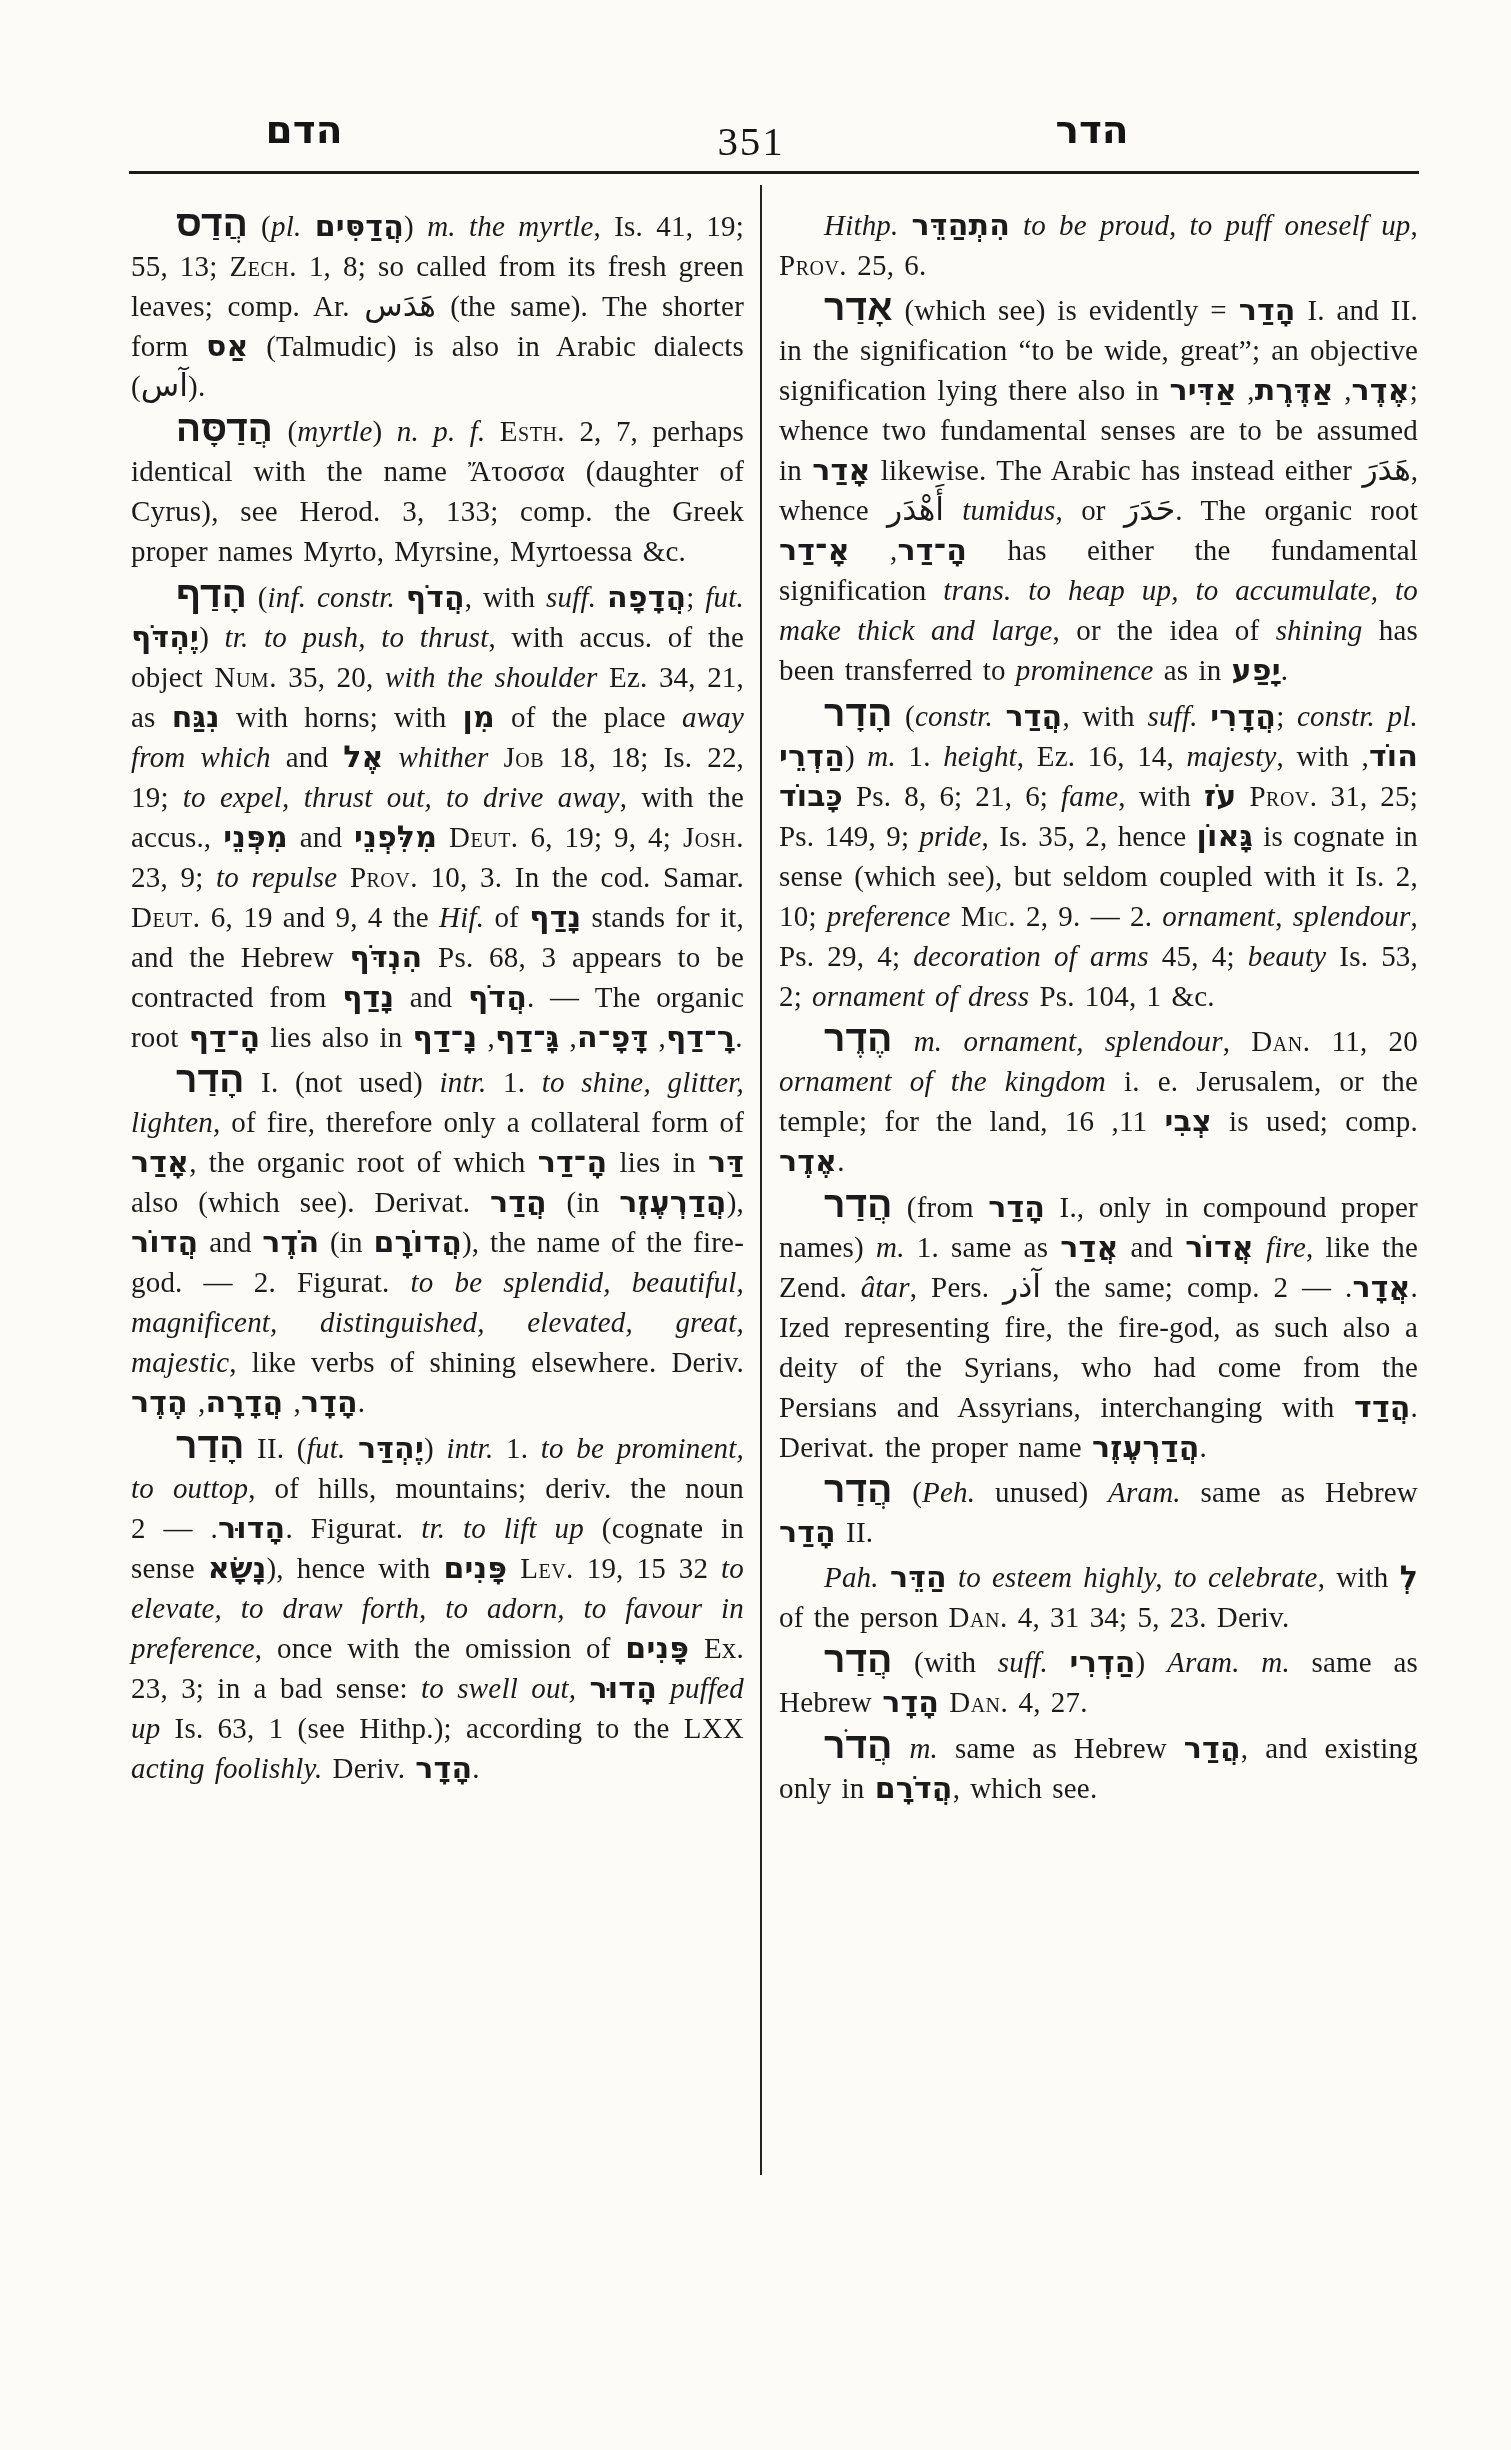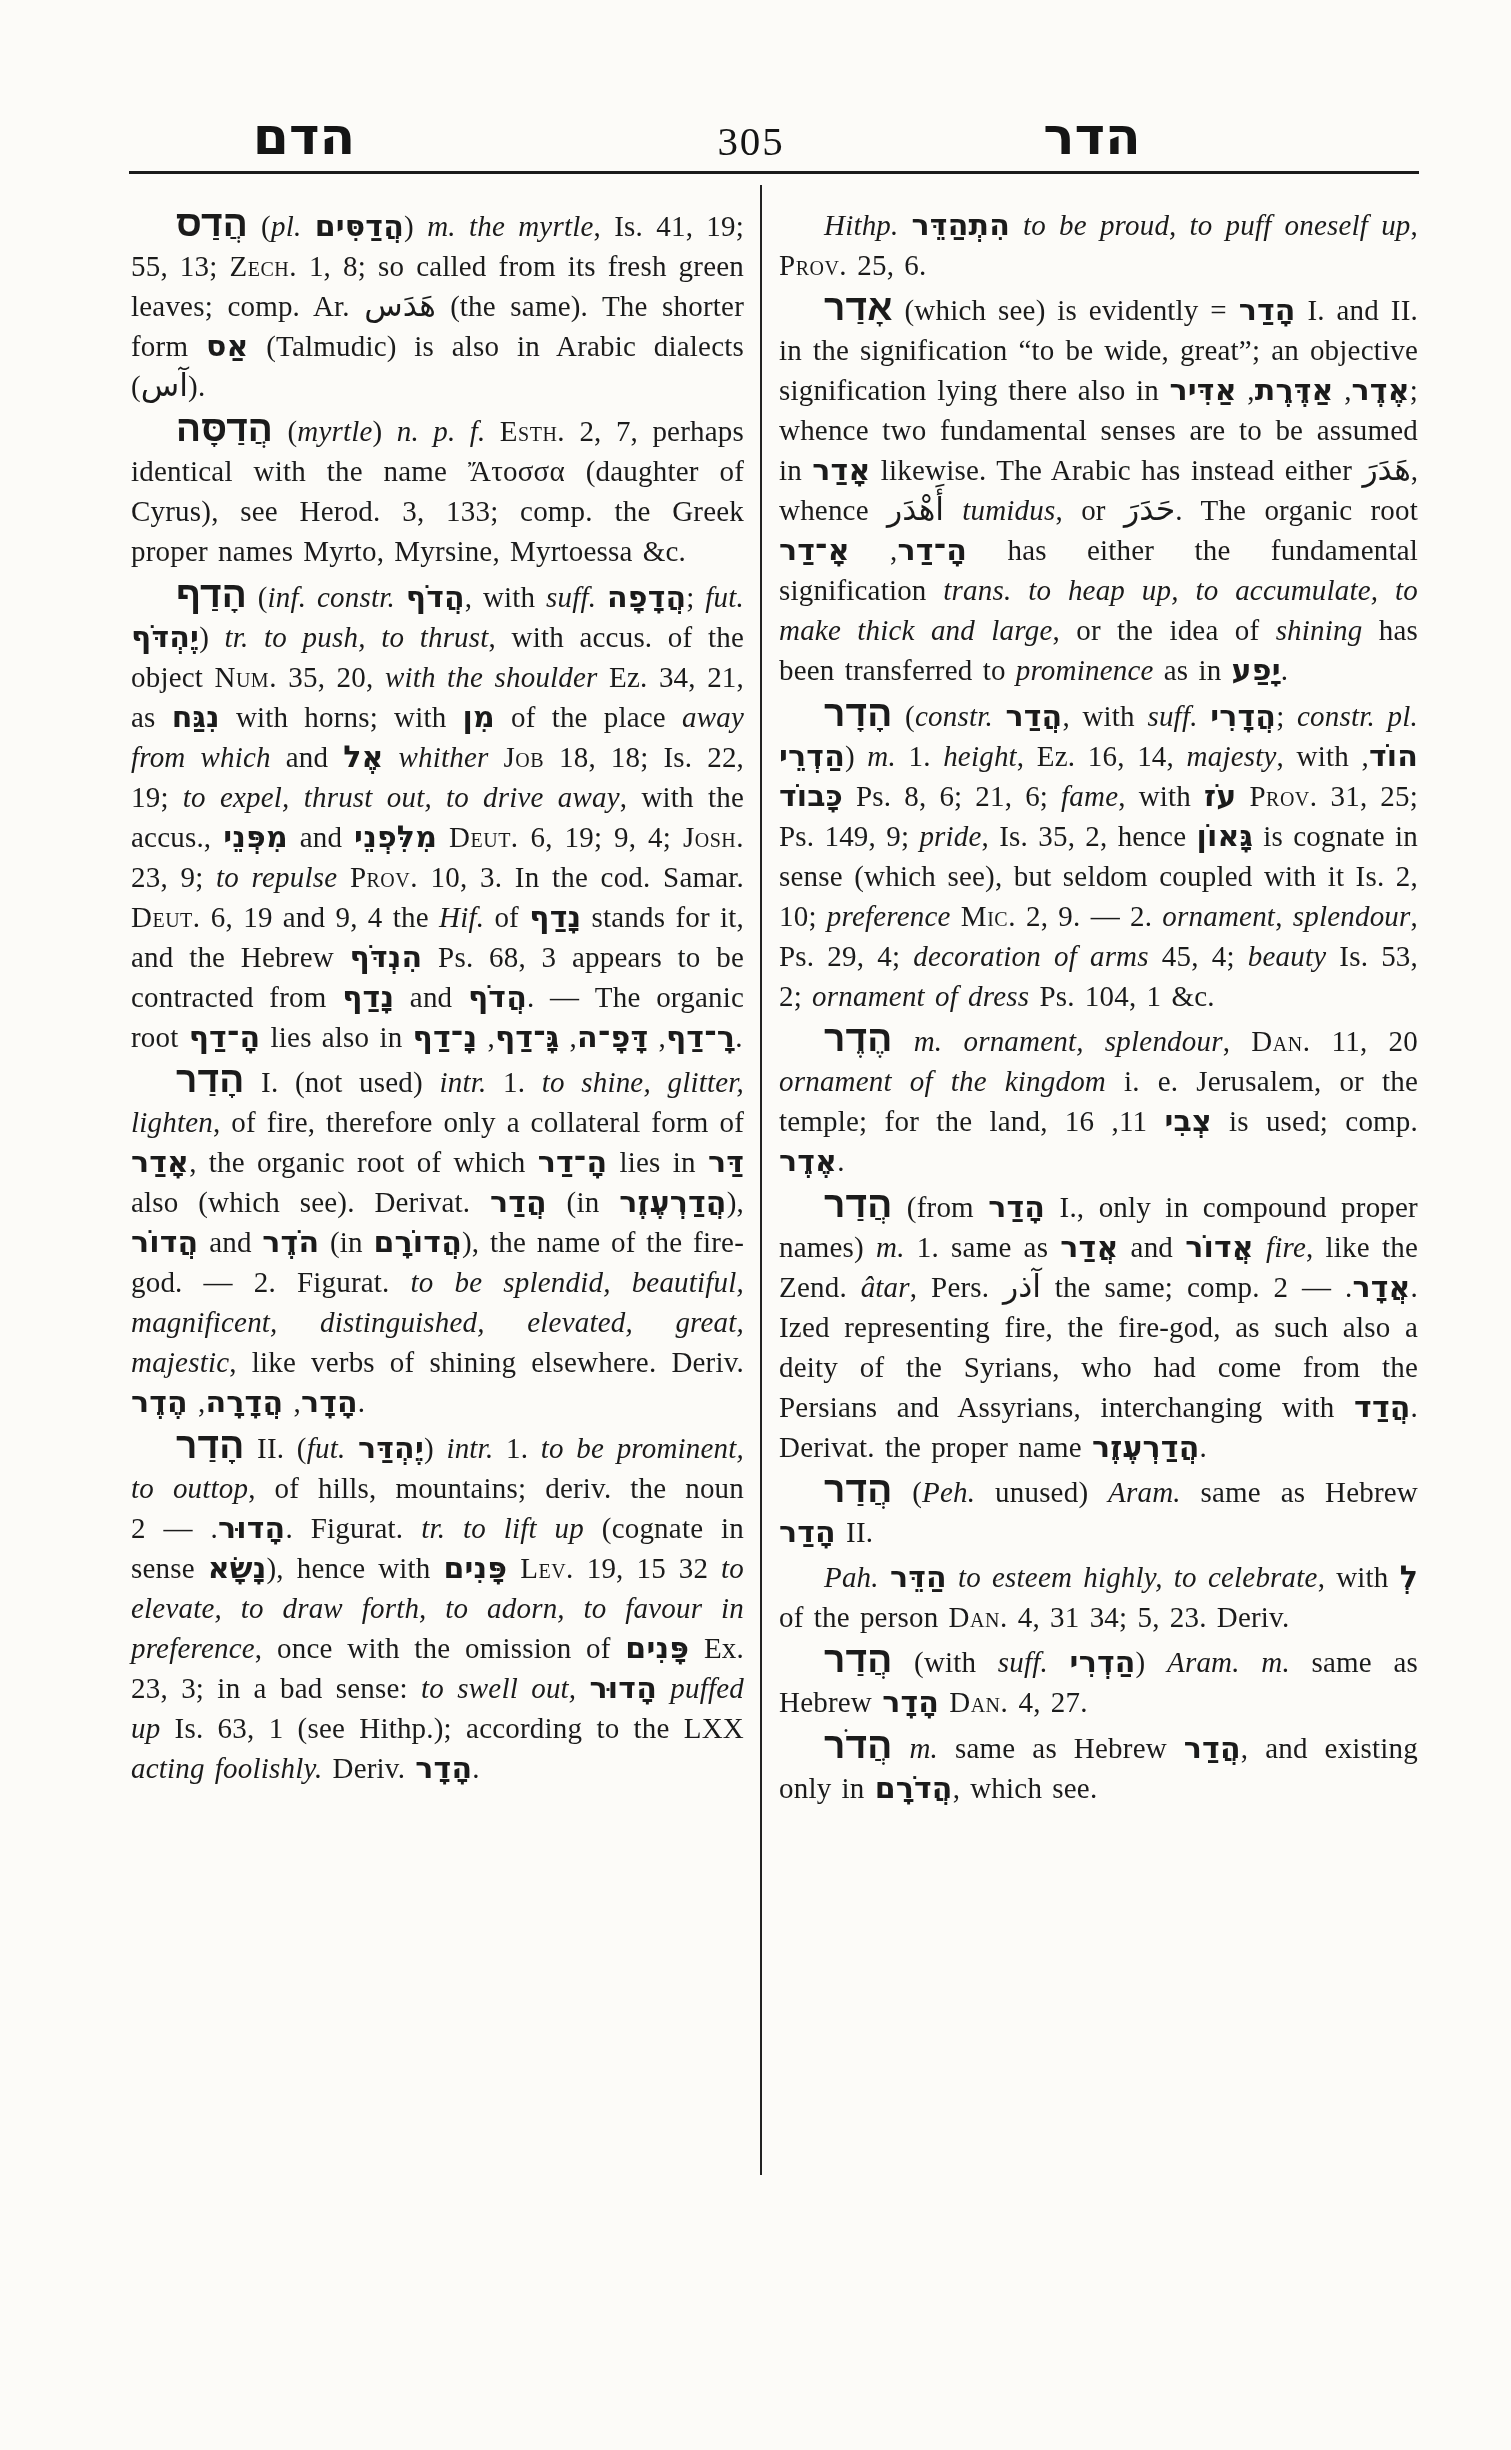--- a/index.html
+++ b/index.html
@@ -11,21 +11,21 @@
     background:#fcfbf8;
     color:#1b1b1b;
     font-family:"Liberation Serif", serif;
     overflow:hidden;
   }
   .guide-word{
     position:absolute;
     transform:translateX(-50%);
     font-family:"DejaVu Sans", sans-serif;
     font-weight:700;
-    font-size:52px;
+    font-size:39px;
     line-height:1;
     color:#151515;
   }
   .page-number{
     position:absolute;
     transform:translateX(-50%);
     font-size:41px;
     line-height:1;
     color:#151515;
     letter-spacing:1.8px;
@@ -60,21 +60,21 @@
   .r-heb{font-family:"DejaVu Sans", sans-serif;font-weight:700;font-size:30px;line-height:1;}
   .r-hebL{font-family:Liberation Sans, sans-serif;font-weight:700;font-size:37px;line-height:1;}
   .r-ar{font-family:"DejaVu Sans", sans-serif;font-size:31.5px;line-height:1;}
   .r-gr{}
 </style>
 </head>
 <body>
 
 <main class="page">
   <div class="guide-word" style="left:304px; top:110px;">הדם</div>
-  <div class="page-number" style="left:751px; top:121px;">305</div>
+  <div class="page-number" style="left:751px; top:121px;">351</div>
   <div class="guide-word" style="left:1092px; top:110px;">הדר</div>
 
   <div class="header-rule"></div>
   <div class="column-divider"></div>
 
   <section class="col col-left">
       <p class="entry"><span class="r-hebL">הֲדַס</span><span class="r-p"> (</span><span class="r-i">pl.</span><span class="r-p"> </span><span class="r-heb">הֲדַסִּים</span><span class="r-p">) </span><span class="r-i">m. the myrtle</span><span class="r-p">, Is. 41, 19; 55, 13; </span><span class="r-sc">Zech.</span><span class="r-p"> 1, 8; so called from its fresh green leaves; comp. Ar. </span><span class="r-ar">هَدَس</span><span class="r-p"> (the same). The shorter form </span><span class="r-heb">אַס</span><span class="r-p"> (Talmudic) is also in Arabic dialects (</span><span class="r-ar">آس</span><span class="r-p">).</span></p>
       <p class="entry"><span class="r-hebL">הֲדַסָּה</span><span class="r-p"> (</span><span class="r-i">myrtle</span><span class="r-p">) </span><span class="r-i">n. p. f.</span><span class="r-p"> </span><span class="r-sc">Esth.</span><span class="r-p"> 2, 7, perhaps identical with the name </span><span class="r-gr">Ἄτοσσα</span><span class="r-p"> (daughter of Cyrus), see Herod. 3, 133; comp. the Greek proper names Myrto, Myrsine, Myrtoessa &amp;c.</span></p>
       <p class="entry"><span class="r-hebL">הָדַף</span><span class="r-p"> (</span><span class="r-i">inf. constr.</span><span class="r-p"> </span><span class="r-heb">הֲדֹף</span><span class="r-p">, with </span><span class="r-i">suff.</span><span class="r-p"> </span><span class="r-heb">הֲדָפָה</span><span class="r-p">; </span><span class="r-i">fut.</span><span class="r-p"> </span><span class="r-heb">יֶהְדֹּף</span><span class="r-p">) </span><span class="r-i">tr. to push, to thrust</span><span class="r-p">, with accus. of the object </span><span class="r-sc">Num.</span><span class="r-p"> 35, 20, </span><span class="r-i">with the shoulder</span><span class="r-p"> Ez. 34, 21, as </span><span class="r-heb">נִגַּח</span><span class="r-p"> with horns; with </span><span class="r-heb">מִן</span><span class="r-p"> of the place </span><span class="r-i">away from which</span><span class="r-p"> and </span><span class="r-heb">אֶל</span><span class="r-p"> </span><span class="r-i">whither</span><span class="r-p"> </span><span class="r-sc">Job</span><span class="r-p"> 18, 18; Is. 22, 19; </span><span class="r-i">to expel, thrust out, to drive away</span><span class="r-p">, with the accus., </span><span class="r-heb">מִפְּנֵי</span><span class="r-p"> and </span><span class="r-heb">מִלִּפְנֵי</span><span class="r-p"> </span><span class="r-sc">Deut.</span><span class="r-p"> 6, 19; 9, 4; </span><span class="r-sc">Josh.</span><span class="r-p"> 23, 9; </span><span class="r-i">to repulse</span><span class="r-p"> </span><span class="r-sc">Prov.</span><span class="r-p"> 10, 3. In the cod. Samar. </span><span class="r-sc">Deut.</span><span class="r-p"> 6, 19 and 9, 4 the </span><span class="r-i">Hif.</span><span class="r-p"> of </span><span class="r-heb">נָדַף</span><span class="r-p"> stands for it, and the Hebrew </span><span class="r-heb">הִנְדֹּף</span><span class="r-p"> Ps. 68, 3 appears to be contracted from </span><span class="r-heb">נָדַף</span><span class="r-p"> and </span><span class="r-heb">הֲדֹף</span><span class="r-p">. — The organic root </span><span class="r-heb">הָ־דַף</span><span class="r-p"> lies also in </span><span class="r-heb">רָ־דַף</span><span class="r-p">, </span><span class="r-heb">דָּפָ־ה</span><span class="r-p">, </span><span class="r-heb">גָּ־דַף</span><span class="r-p">, </span><span class="r-heb">נָ־דַף</span><span class="r-p">.</span></p>
       <p class="entry"><span class="r-hebL">הָדַר</span><span class="r-p"> I. (not used) </span><span class="r-i">intr.</span><span class="r-p"> 1. </span><span class="r-i">to shine, glitter, lighten</span><span class="r-p">, of fire, therefore only a collateral form of </span><span class="r-heb">אָדַר</span><span class="r-p">, the organic root of which </span><span class="r-heb">הָ־דַר</span><span class="r-p"> lies in </span><span class="r-heb">דַּר</span><span class="r-p"> also (which see). Derivat. </span><span class="r-heb">הֲדַר</span><span class="r-p"> (in </span><span class="r-heb">הֲדַרְעֶזֶר</span><span class="r-p">), </span><span class="r-heb">הֲדוֹר</span><span class="r-p"> and </span><span class="r-heb">הֹדֶר</span><span class="r-p"> (in </span><span class="r-heb">הֲדוֹרָם</span><span class="r-p">), the name of the fire-god. — 2. Figurat. </span><span class="r-i">to be splendid, beautiful, magnificent, distinguished, elevated, great, majestic</span><span class="r-p">, like verbs of shining elsewhere. Deriv. </span><span class="r-heb">הָדָר</span><span class="r-p">, </span><span class="r-heb">הֲדָרָה</span><span class="r-p">, </span><span class="r-heb">הֶדֶר</span><span class="r-p">.</span></p>

